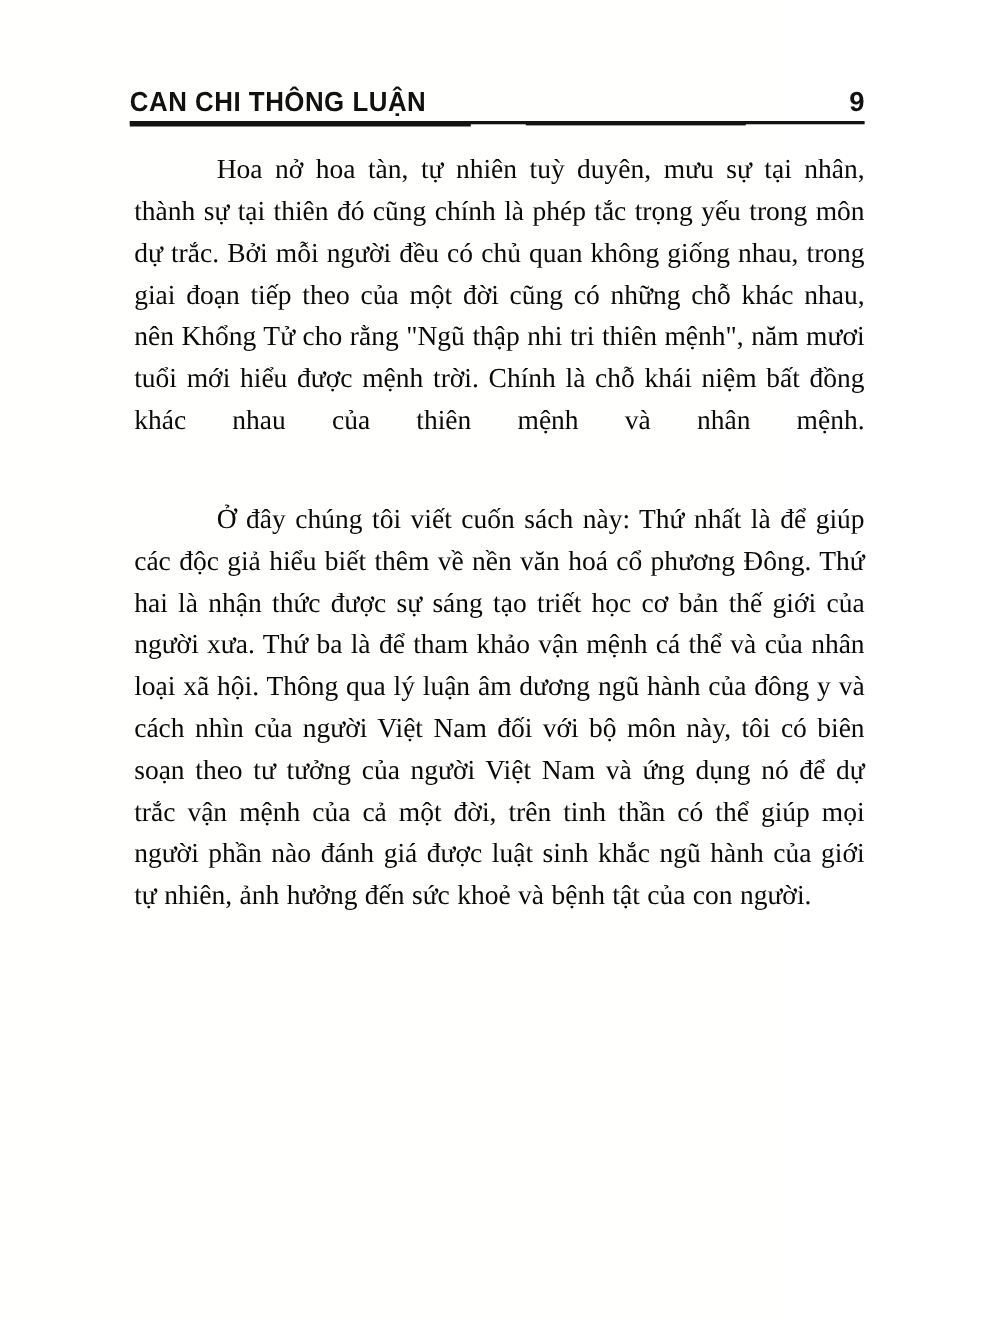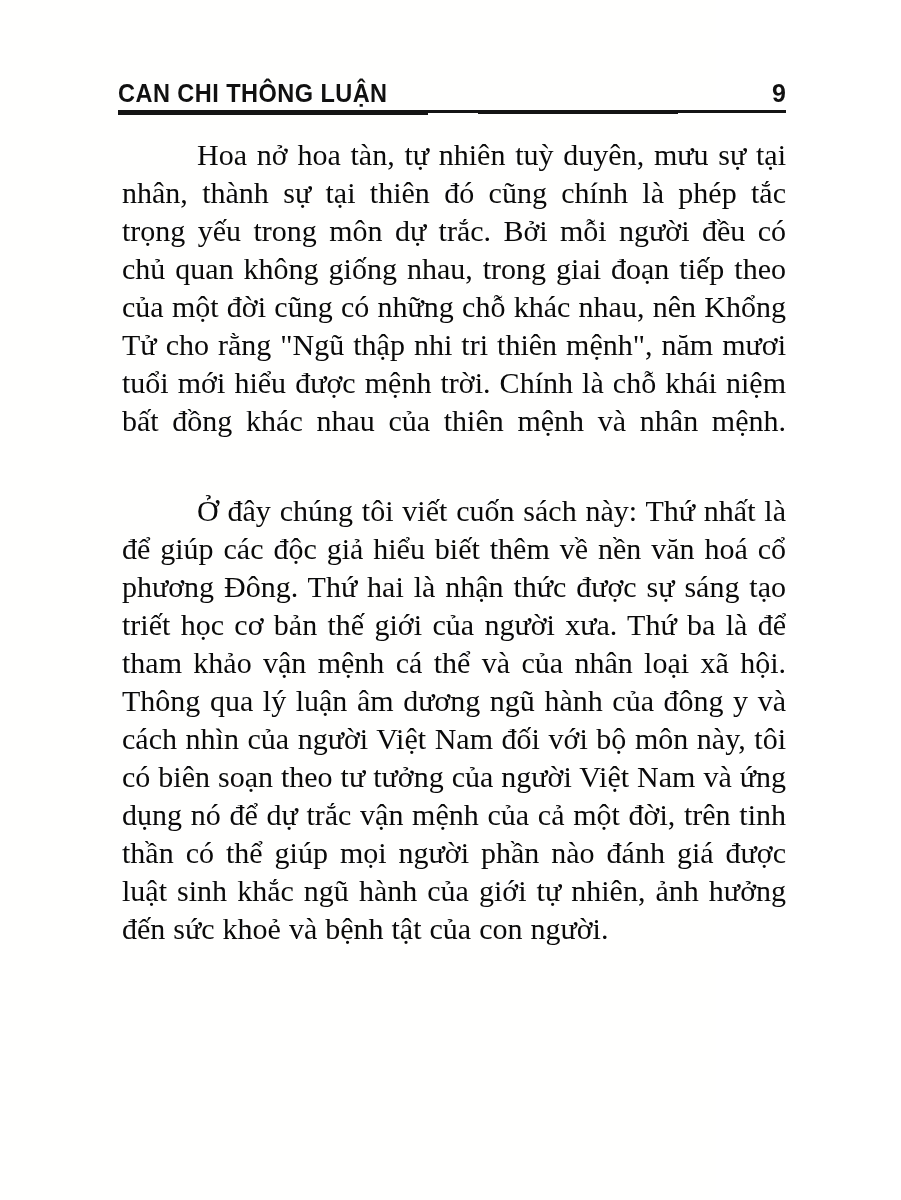--- a/index.html
+++ b/index.html
@@ -82,21 +82,21 @@
 
   
   .body-copy {
     position: absolute;
     left: 122px;
     top: 136px;
     width: 664px;
   }
   .para {
     margin: 0;
-    font-size: 30px;
+    font-size: 25px;
     line-height: 38px;
     text-align: justify;
     text-justify: inter-word;
     text-indent: 75px;
     word-spacing: 0.5px;
   }
   .para + .para {
     margin-top: 14px;
   }
   

